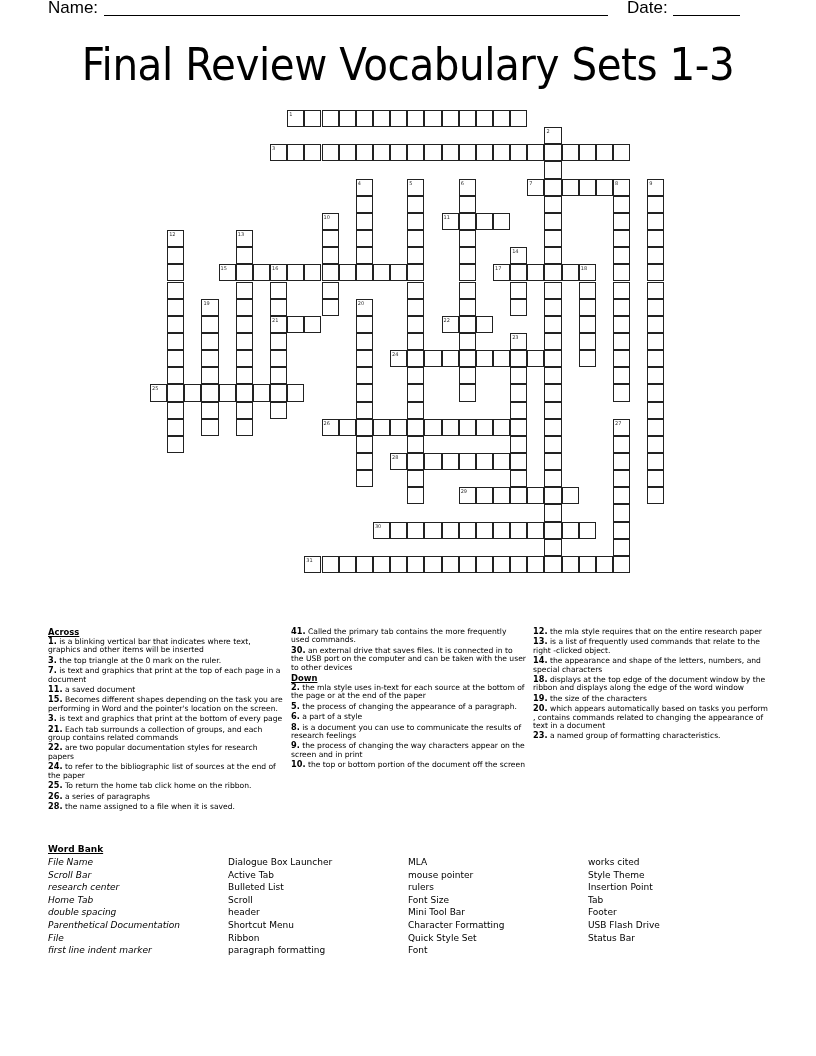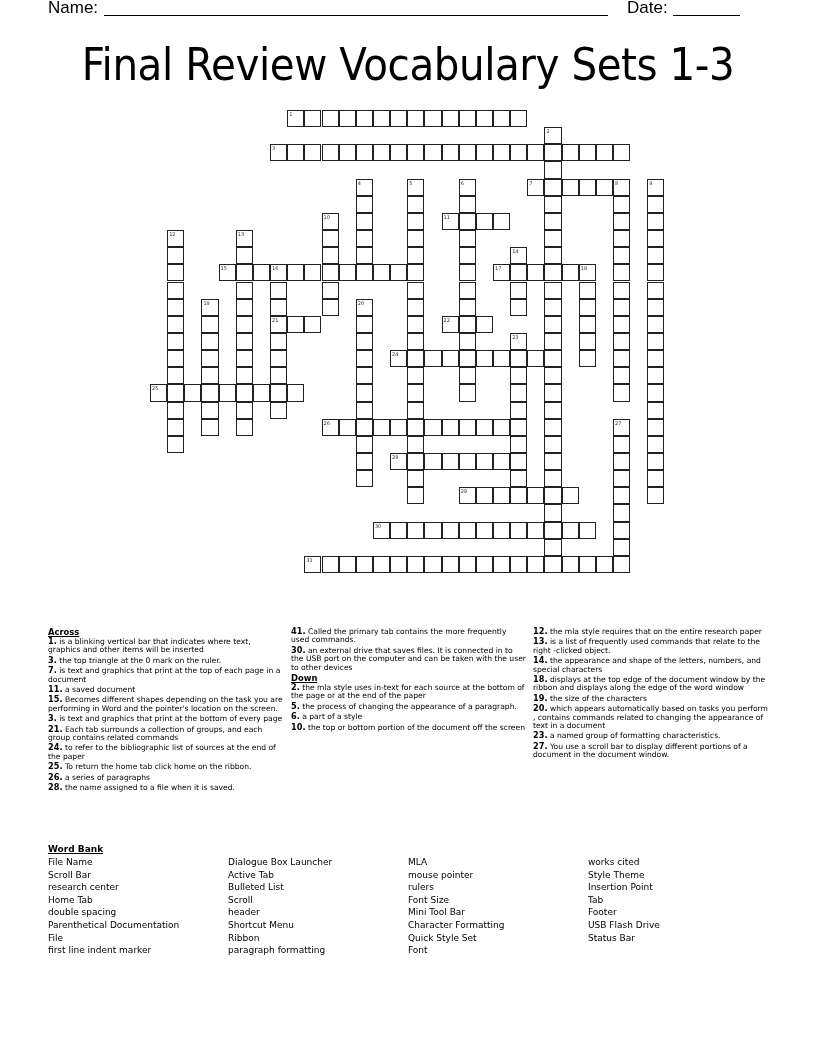--- a/index.html
+++ b/index.html
@@ -21,21 +21,21 @@
   .clues { position: absolute; top: 627px; font-family: "DejaVu Sans", sans-serif;
     font-size: 7.6px; line-height: 8.4px; width: 236px; }
   .clues.c1 { left: 48px; } .clues.c2 { left: 291px; } .clues.c3 { left: 533px; }
   .clue-head { font-weight: bold; text-decoration: underline; font-size: 8.4px; line-height: 10px; }
   .clue { margin: 0 0 1px 0; }
   .clue b { font-weight: bold; font-size: 8.2px; }
   .wb-title { position: absolute; left: 48px; top: 844px; font-family: "DejaVu Sans", sans-serif;
     font-size: 9px; font-weight: bold; text-decoration: underline; }
   .wb-col { position: absolute; top: 856px; font-family: "DejaVu Sans", sans-serif;
     font-size: 9px; line-height: 12.6px; }
-  .wb-col.w1 { left: 48px; } .wb-col.w2 { left: 228px; } .wb-col.w3 { left: 408px; } .wb-col.w4 { left: 588px; }
+  .wb-col.w1 { left: 48px; font-style: italic; } .wb-col.w2 { left: 228px; } .wb-col.w3 { left: 408px; } .wb-col.w4 { left: 588px; }
 </style>
 </head>
 <body>
 
 <div class="header-line">
   <span class="name-label">Name:</span>
   <span class="name-line"></span>
   <span class="date-label">Date:</span>
   <span class="date-line"></span>
 </div>
@@ -408,43 +408,45 @@
 
 <div class="clues c1" id="clues-col1">
     <div class="clue-head">Across</div>
     <div class="clue"><b>1.</b><span> is a blinking vertical bar that indicates where text, graphics and other items will be inserted</span></div>
     <div class="clue"><b>3.</b><span> the top triangle at the 0 mark on the ruler.</span></div>
     <div class="clue"><b>7.</b><span> is text and graphics that print at the top of each page in a document</span></div>
     <div class="clue"><b>11.</b><span> a saved document</span></div>
     <div class="clue"><b>15.</b><span> Becomes different shapes depending on the task you are performing in Word and the pointer's location on the screen.</span></div>
     <div class="clue"><b>3.</b><span> is text and graphics that print at the bottom of every page</span></div>
     <div class="clue"><b>21.</b><span> Each tab surrounds a collection of groups, and each group contains related commands</span></div>
+    <div class="clue"><b>22.</b><span> are two popular documentation styles for research papers</span></div>
     <div class="clue"><b>24.</b><span> to refer to the bibliographic list of sources at the end of the paper</span></div>
     <div class="clue"><b>25.</b><span> To return the home tab click home on the ribbon.</span></div>
     <div class="clue"><b>26.</b><span> a series of paragraphs</span></div>
     <div class="clue"><b>28.</b><span> the name assigned to a file when it is saved.</span></div>
   </div>
 <div class="clues c2" id="clues-col2">
     <div class="clue"><b>41.</b><span> Called the primary tab contains the more frequently used commands.</span></div>
     <div class="clue"><b>30.</b><span> an external drive that saves files. It is connected in to the USB port on the computer and can be taken with the user to other devices</span></div>
     <div class="clue-head">Down</div>
     <div class="clue"><b>2.</b><span> the mla style uses in-text for each source at the bottom of the page or at the end of the paper</span></div>
     <div class="clue"><b>5.</b><span> the process of changing the appearance of a paragraph.</span></div>
     <div class="clue"><b>6.</b><span> a part of a style</span></div>
+    <div class="clue"><b>8.</b><span> is a document you can use to communicate the results of research feelings</span></div>
+    <div class="clue"><b>9.</b><span> the process of changing the way characters appear on the screen and in print</span></div>
     <div class="clue"><b>10.</b><span> the top or bottom portion of the document off the screen</span></div>
   </div>
 <div class="clues c3" id="clues-col3">
     <div class="clue"><b>12.</b><span> the mla style requires that on the entire research paper</span></div>
     <div class="clue"><b>13.</b><span> is a list of frequently used commands that relate to the right -clicked object.</span></div>
     <div class="clue"><b>14.</b><span> the appearance and shape of the letters, numbers, and special characters</span></div>
     <div class="clue"><b>18.</b><span> displays at the top edge of the document window by the ribbon and displays along the edge of the word window</span></div>
     <div class="clue"><b>19.</b><span> the size of the characters</span></div>
     <div class="clue"><b>20.</b><span> which appears automatically based on tasks you perform , contains commands related to changing the appearance of text in a document</span></div>
     <div class="clue"><b>23.</b><span> a named group of formatting characteristics.</span></div>
-    <div class="clue"><b>27.</b><span> You use a scroll bar to display different portions of a document in the document window.</span></div>
   </div>
 
 <div class="wb-title">Word Bank</div>
 <div class="wb-col w1" id="wb0">
     <div>File Name</div>
     <div>Scroll Bar</div>
     <div>research center</div>
     <div>Home Tab</div>
     <div>double spacing</div>
     <div>Parenthetical Documentation</div>

